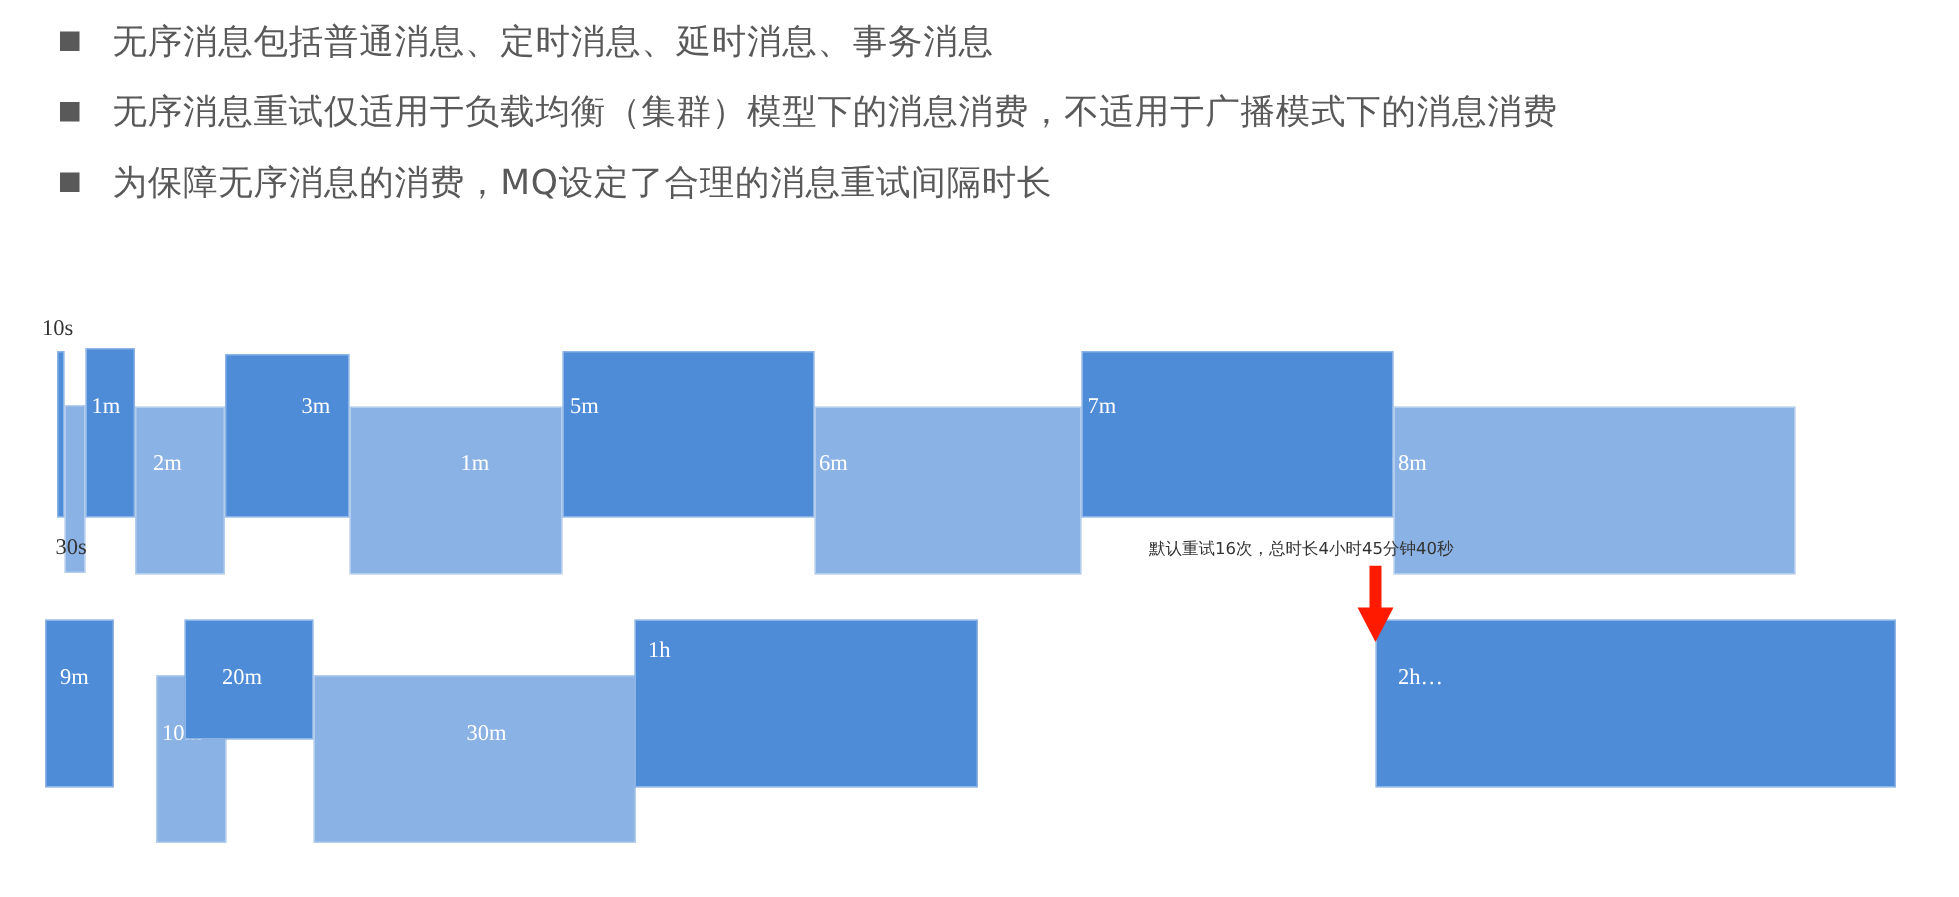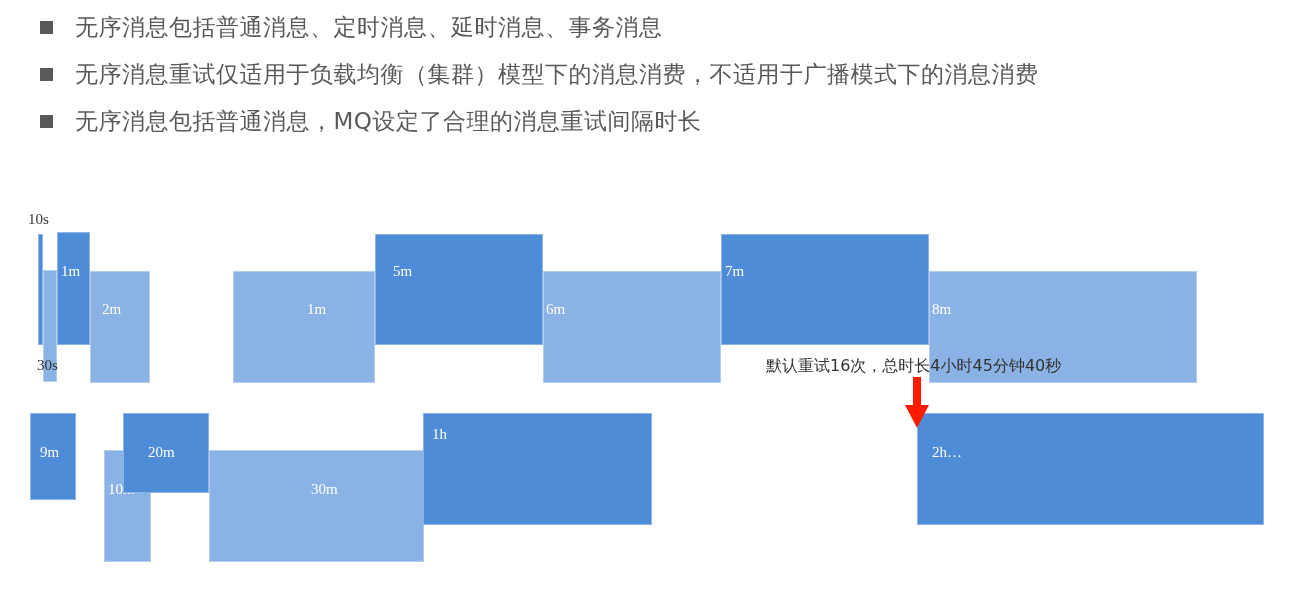--- a/index.html
+++ b/index.html
@@ -70,21 +70,21 @@
       font-size: 15px;
       line-height: 16px;
       white-space: nowrap;
     }
     .caption {
       position: absolute;
       left: 766px;
       top: 357px;
       color: #333333;
       font-family: "DejaVu Sans", "Liberation Sans", sans-serif;
-      font-size: 16px;
+      font-size: 11px;
       line-height: 18px;
       white-space: nowrap;
       z-index: 5;
     }
     .arrow {
       position: absolute;
       left: 904px;
       top: 377px;
       width: 26px;
       height: 52px;
@@ -98,47 +98,50 @@
   <div class="bullet-line" style="top:12px;">
     <span class="bullet-square"></span>
     <span class="bullet-text">无序消息包括普通消息、定时消息、延时消息、事务消息</span>
   </div>
   <div class="bullet-line" style="top:59px;">
     <span class="bullet-square"></span>
     <span class="bullet-text">无序消息重试仅适用于负载均衡（集群）模型下的消息消费，不适用于广播模式下的消息消费</span>
   </div>
   <div class="bullet-line" style="top:106px;">
     <span class="bullet-square"></span>
-    <span class="bullet-text">无序消息包括普通消息，MQ设定了合理的消息重试间隔时长</span>
+    <span class="bullet-text">为保障无序消息的消费，MQ设定了合理的消息重试间隔时长</span>
   </div>
 </div>
 
 <div class="diagram">
 
   <div class="block dark" style="left:38px;top:234px;width:5px;height:111px;"></div>
   <span class="outer-label" style="left:28px;top:211px;">10s</span>
 
   <div class="block light" style="left:43px;top:270px;width:14px;height:112px;"></div>
   <span class="outer-label" style="left:37px;top:357px;">30s</span>
 
   <div class="block dark" style="left:57px;top:232px;width:33px;height:113px;">
     <span class="block-label" style="left:3px;top:30px;">1m</span>
   </div>
 
   <div class="block light" style="left:90px;top:271px;width:60px;height:112px;">
     <span class="block-label" style="left:11px;top:29px;">2m</span>
   </div>
 
+  <div class="block dark" style="left:150px;top:236px;width:83px;height:109px;">
+    <span class="block-label" style="left:50px;top:26px;">3m</span>
+  </div>
 
   <div class="block light" style="left:233px;top:271px;width:142px;height:112px;">
     <span class="block-label" style="left:73px;top:29px;">1m</span>
   </div>
 
   <div class="block dark" style="left:375px;top:234px;width:168px;height:111px;">
-    <span class="block-label" style="left:17px;top:28px;">5m</span>
+    <span class="block-label" style="left:4px;top:28px;">5m</span>
   </div>
 
   <div class="block light" style="left:543px;top:271px;width:178px;height:112px;">
     <span class="block-label" style="left:2px;top:29px;">6m</span>
   </div>
 
   <div class="block dark" style="left:721px;top:234px;width:208px;height:111px;">
     <span class="block-label" style="left:3px;top:28px;">7m</span>
   </div>
 
@@ -146,21 +149,21 @@
     <span class="block-label" style="left:2px;top:29px;">8m</span>
   </div>
 
   <span class="caption">默认重试16次，总时长4小时45分钟40秒</span>
 
   <svg class="arrow" viewBox="0 0 26 52">
     <rect x="9" y="0" width="8" height="29" fill="#FF1A00"></rect>
     <polygon points="1,28 25,28 13,51" fill="#FF1A00"></polygon>
   </svg>
 
-  <div class="block dark" style="left:30px;top:413px;width:46px;height:87px;">
+  <div class="block dark" style="left:30px;top:413px;width:46px;height:112px;">
     <span class="block-label" style="left:9px;top:30px;">9m</span>
   </div>
 
   <div class="block light" style="left:76px;top:450px;width:47px;height:112px;margin-left:28px;">
     <span class="block-label" style="left:3px;top:30px;">10m</span>
   </div>
 
   <div class="block dark" style="left:123px;top:413px;width:86px;height:80px;">
     <span class="block-label" style="left:24px;top:30px;">20m</span>
   </div>

